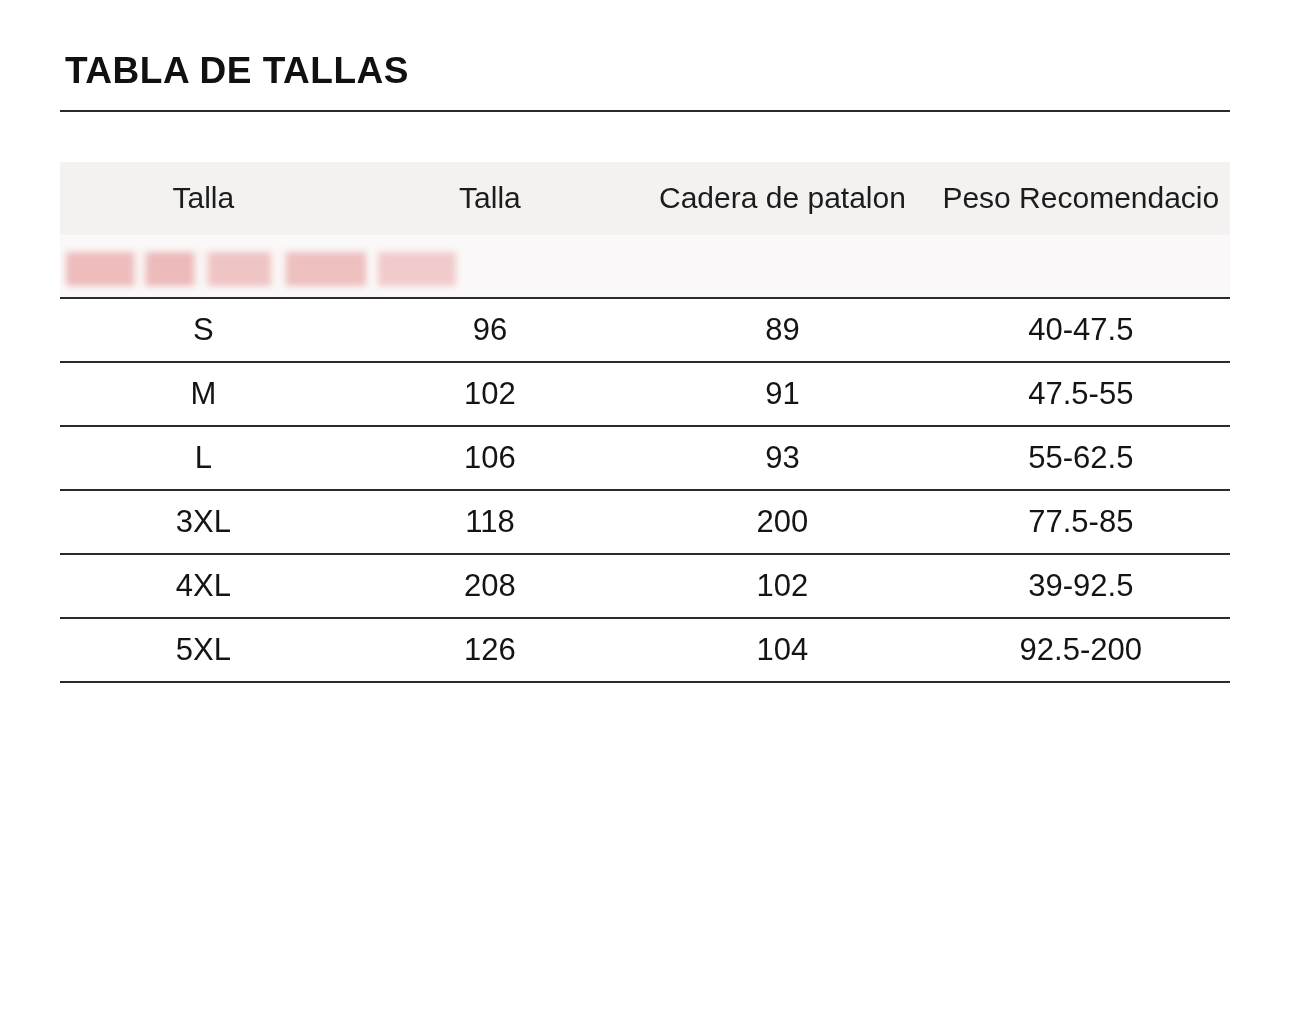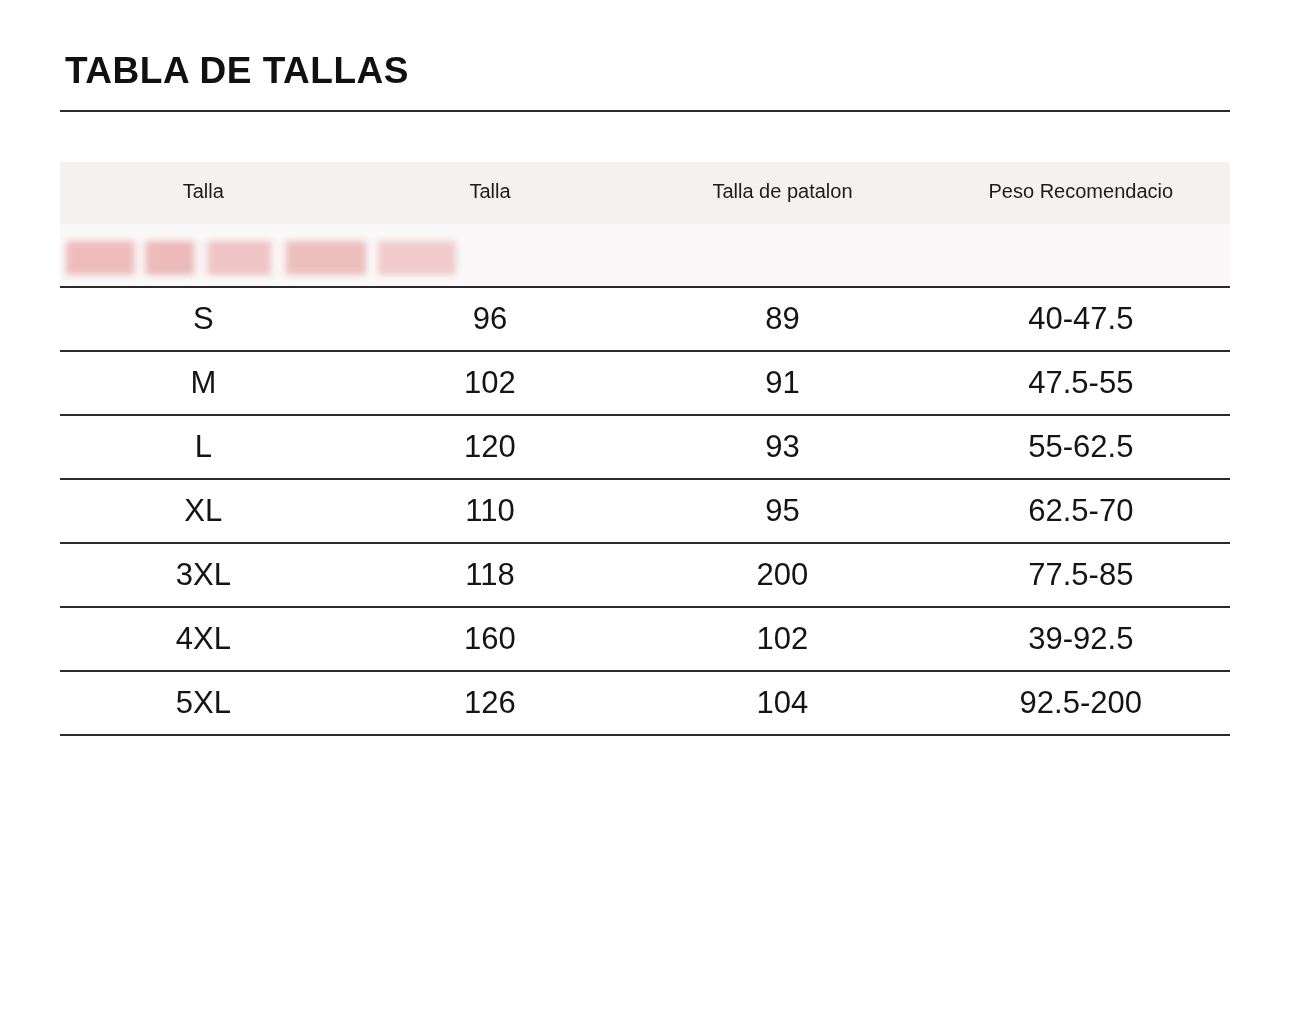--- a/index.html
+++ b/index.html
@@ -47,21 +47,21 @@
   }
 
   table.size-table col.c-talla   { width: 24.5%; }
   table.size-table col.c-cadera  { width: 24.5%; }
   table.size-table col.c-largo   { width: 25.5%; }
   table.size-table col.c-peso    { width: 25.5%; }
 
   thead tr.head-row th {
     background: #f4f2f1;
     font-weight: normal;
-    font-size: 20px;
+    font-size: 30px;
     color: #1c1c1c;
     text-align: center;
     padding: 18px 6px 20px 6px;
     line-height: 1.18;
     vertical-align: middle;
   }
 
   
   tr.redacted-row td {
     background: #faf8f8;
@@ -131,21 +131,21 @@
     <colgroup>
       <col class="c-talla">
       <col class="c-cadera">
       <col class="c-largo">
       <col class="c-peso">
     </colgroup>
     <thead>
       <tr class="head-row">
         <th>Talla</th>
         <th>Talla</th>
-        <th>Talla de patalon</th>
+        <th>Cadera de patalon</th>
         <th>Peso Recomendacio</th>
       </tr>
       <tr class="redacted-row">
         <td colspan="4">
           <div class="redacted-wrap">
             <div class="redacted-bar"></div>
           </div>
         </td>
       </tr>
     </thead>
@@ -157,39 +157,33 @@
         <td>40-47.5</td>
       </tr>
       <tr class="data-row">
         <td>M</td>
         <td>102</td>
         <td>91</td>
         <td>47.5-55</td>
       </tr>
       <tr class="data-row">
         <td>L</td>
-        <td>120</td>
+        <td>106</td>
         <td>93</td>
         <td>55-62.5</td>
-      </tr>
-      <tr class="data-row">
-        <td>XL</td>
-        <td>110</td>
-        <td>95</td>
-        <td>62.5-70</td>
       </tr>
       <tr class="data-row">
         <td>3XL</td>
         <td>118</td>
         <td>200</td>
         <td>77.5-85</td>
       </tr>
       <tr class="data-row">
         <td>4XL</td>
-        <td>160</td>
+        <td>208</td>
         <td>102</td>
         <td>39-92.5</td>
       </tr>
       <tr class="data-row">
         <td>5XL</td>
         <td>126</td>
         <td>104</td>
         <td>92.5-200</td>
       </tr>
     </tbody>

